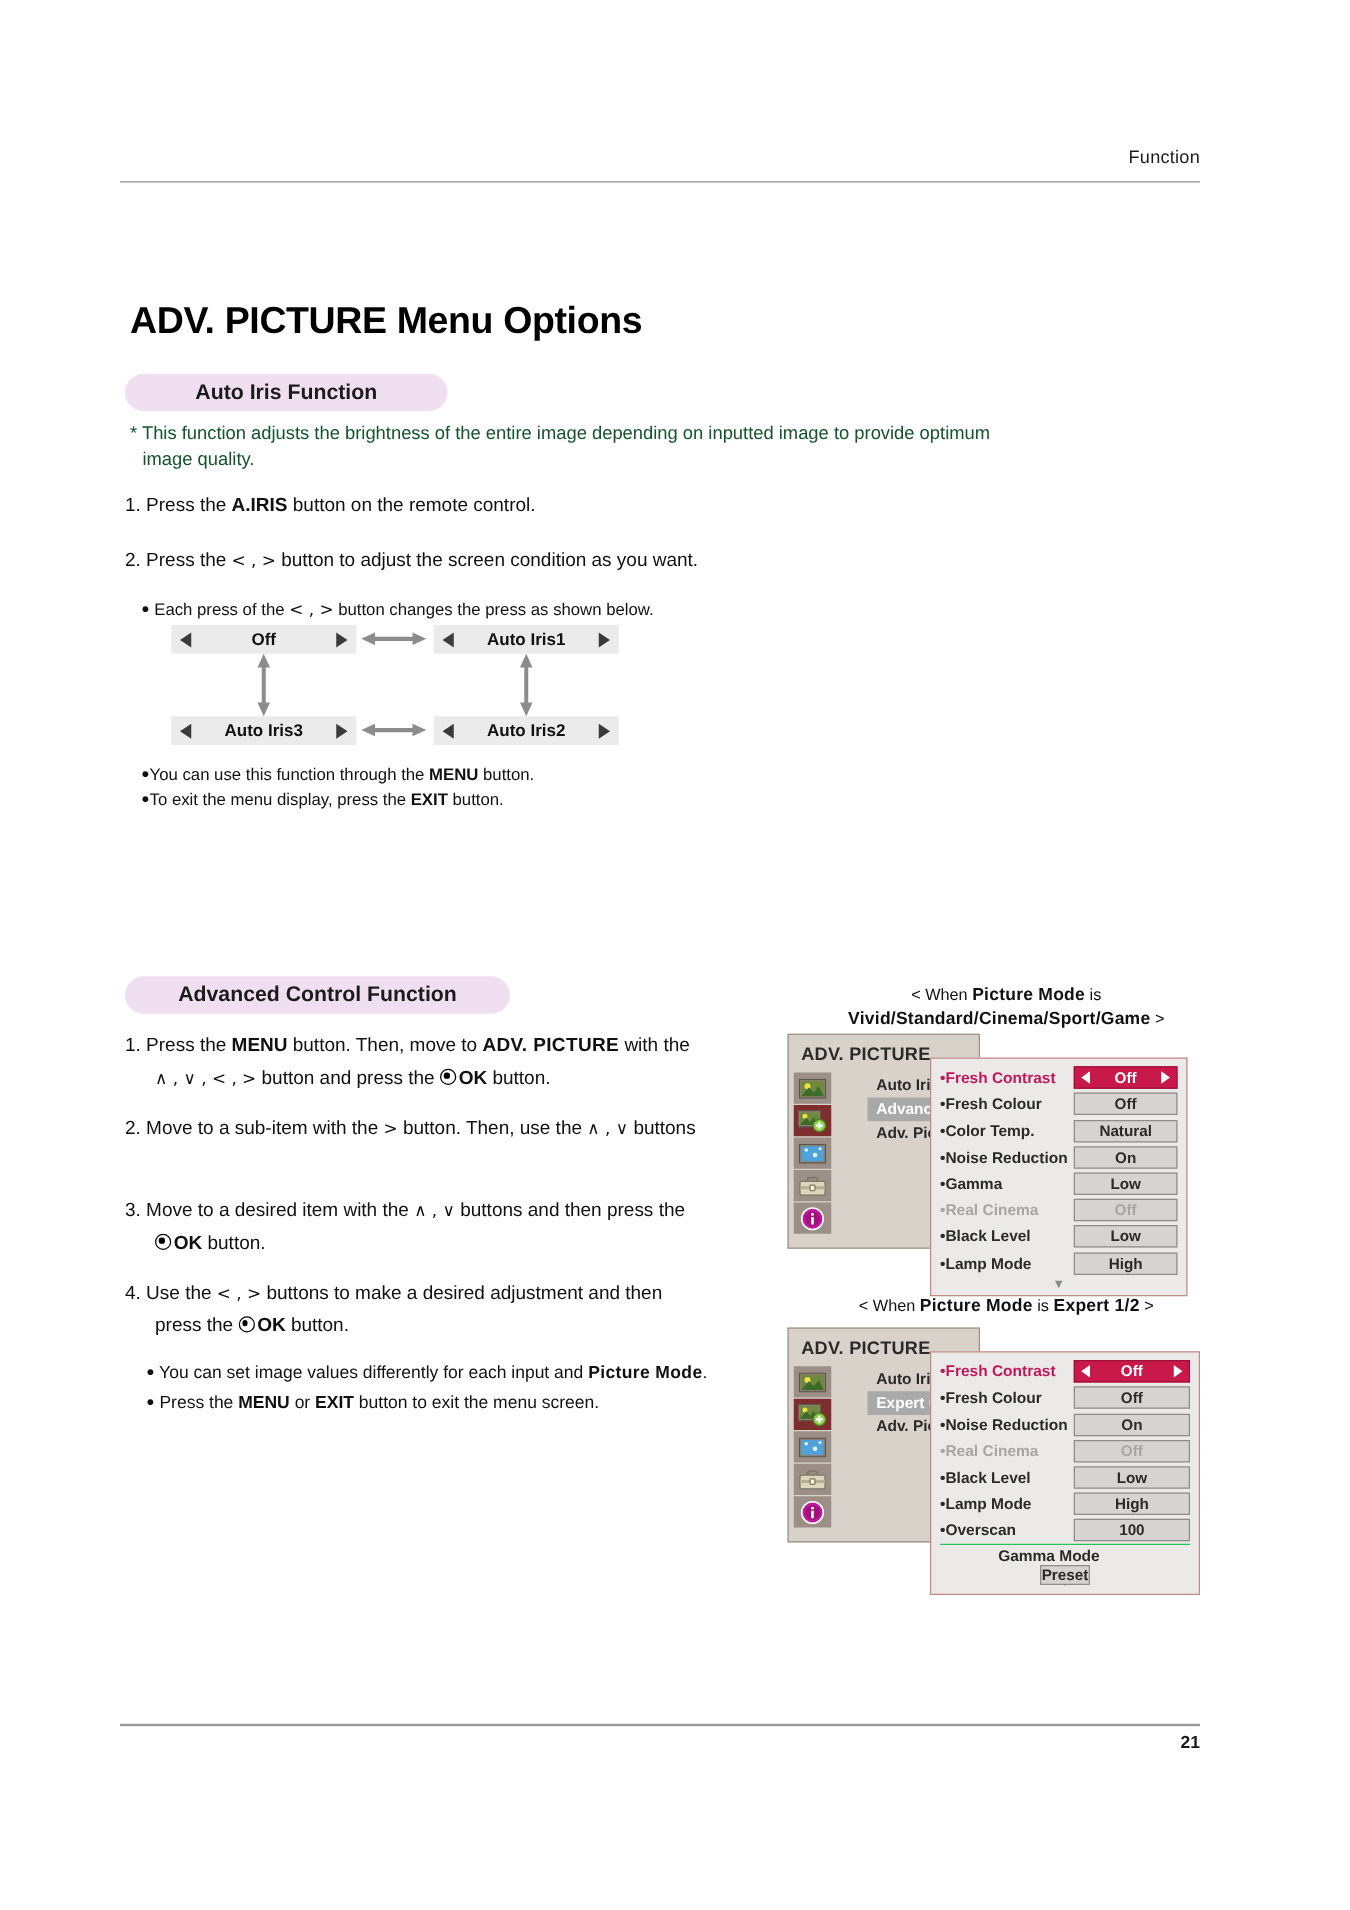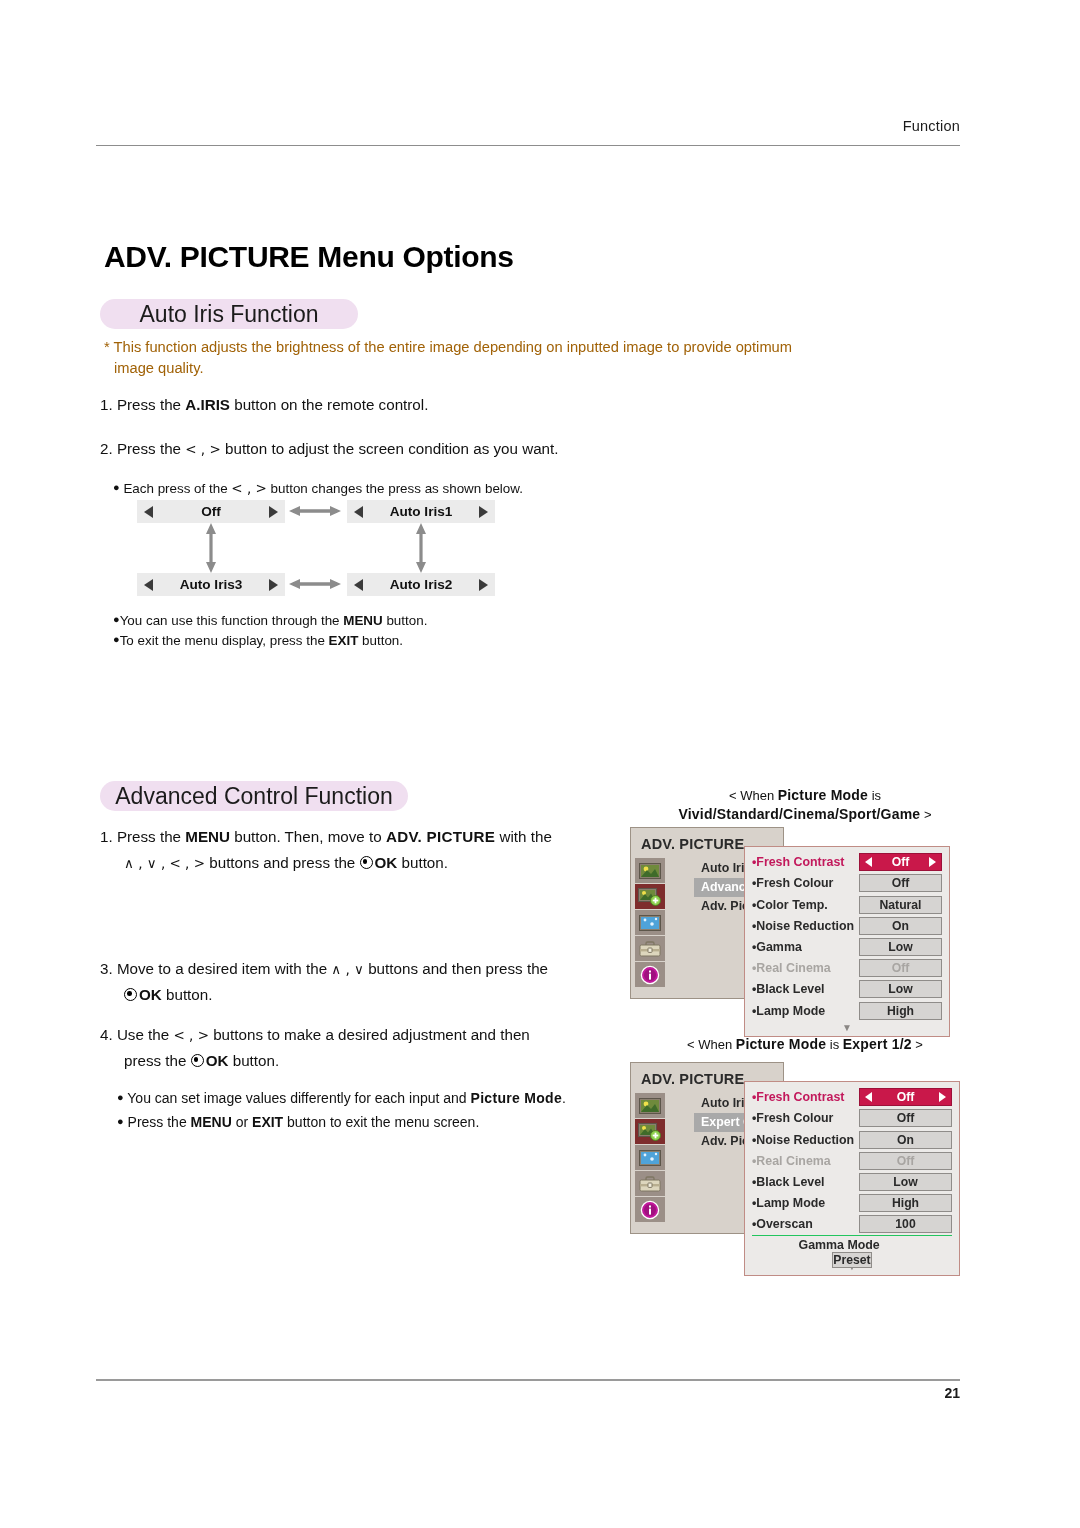--- a/index.html
+++ b/index.html
@@ -65,33 +65,34 @@
     color: #000;
   }
 
   
   .pill {
     position: absolute;
     background: #f0dff0;
     border-radius: 18px;
     height: 30px;
     line-height: 30px;
-    font-size: 23px;
+    font-size: 17px;
     color: #1b1b1b;
     text-align: center;
+    font-weight: bold;
   }
   .pill-auto-iris { left: 100px; top: 299px; width: 258px; }
   .pill-adv-ctrl  { left: 100px; top: 781px; width: 308px; }
 
   
   .para {
     position: absolute;
     font-size: 14.7px;
     line-height: 21px;
-    color: #a16207;
+    color: #14532d;
   }
   .b { font-weight: bold; text-align: right; }
   .bb { font-weight: bold; letter-spacing: 0.3px; }
   .note-star { left: 104px; top: 337px; width: 760px; }
   .note-star .ind { display: block; padding-left: 10px; }
 
   .step { position: absolute; font-size: 15.2px; line-height: 25px; color: #111; }
   .step .hang { display: block; padding-left: 24px; text-indent: -24px; }
 
   .step1 { left: 100px; top: 392px; width: 620px; }
@@ -384,24 +385,25 @@
   </div>
   <div>
     <span class="dot">●</span><span>To exit the menu display, press the </span><span class="b">EXIT</span><span> button.</span>
   </div>
 </div>
 
 <div class="pill pill-adv-ctrl">Advanced Control Function</div>
 
 <div class="adv-step astep1">
   <span class="hang"><span>1. Press the </span><span class="b">MENU</span><span> button. Then, move to </span><span class="bb">ADV. PICTURE</span><span> with the</span></span>
-  <span class="cont"><span class="glyph">∧ , ∨ , &lt; , &gt;</span><span> buttons and press the </span><span class="ok-dot"></span><span class="b">OK</span><span> button.</span></span>
+  <span class="cont"><span class="glyph">∧ , ∨ , &lt; , &gt;</span><span> button and press the </span><span class="ok-dot"></span><span class="b">OK</span><span> button.</span></span>
 </div>
 
 <div class="adv-step astep2">
+  <span class="hang"><span>2. Move to a sub-item with the </span><span class="glyph">&gt;</span><span> button. Then, use the </span><span class="glyph">∧ , ∨</span><span> buttons</span></span>
 </div>
 
 <div class="adv-step astep3">
   <span class="hang"><span>3. Move to a desired item with the </span><span class="glyph">∧ , ∨</span><span> buttons and then press the</span></span>
   <span class="cont"><span class="ok-dot"></span><span class="b">OK</span><span> button.</span></span>
 </div>
 
 <div class="adv-step astep4">
   <span class="hang"><span>4. Use the </span><span class="glyph">&lt; , &gt;</span><span> buttons to make a desired adjustment and then</span></span>
   <span class="cont"><span>press the </span><span class="ok-dot"></span><span class="b">OK</span><span> button.</span></span>

